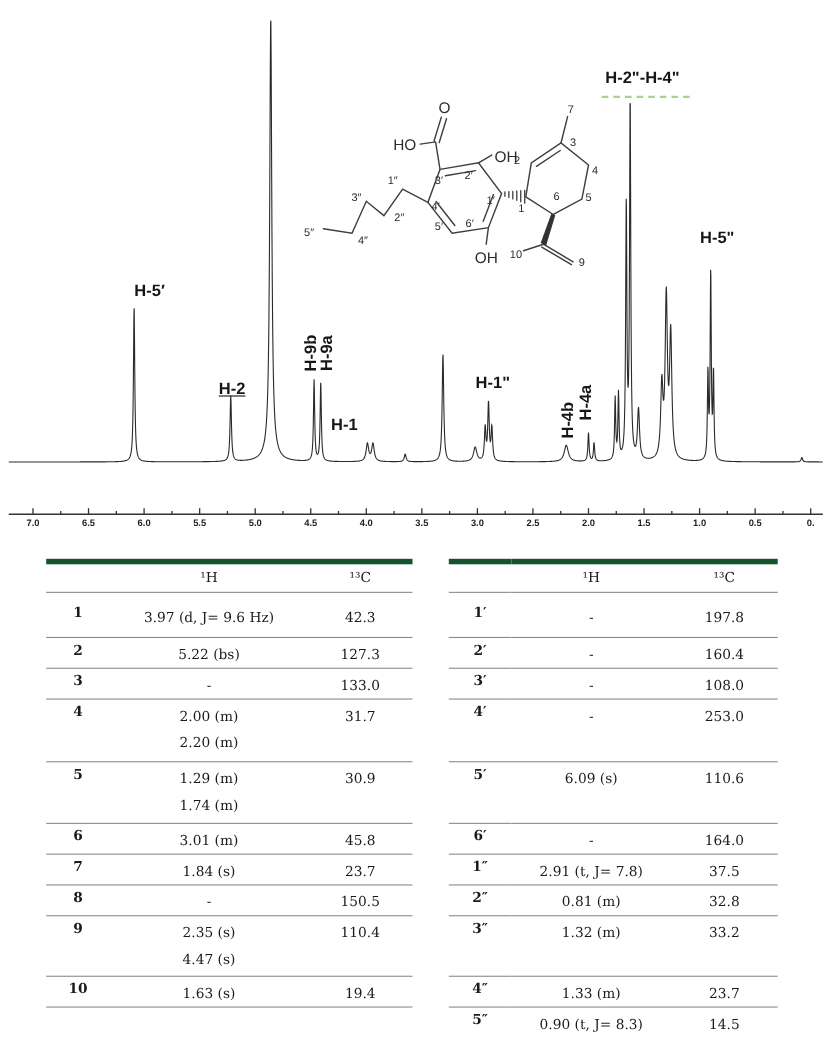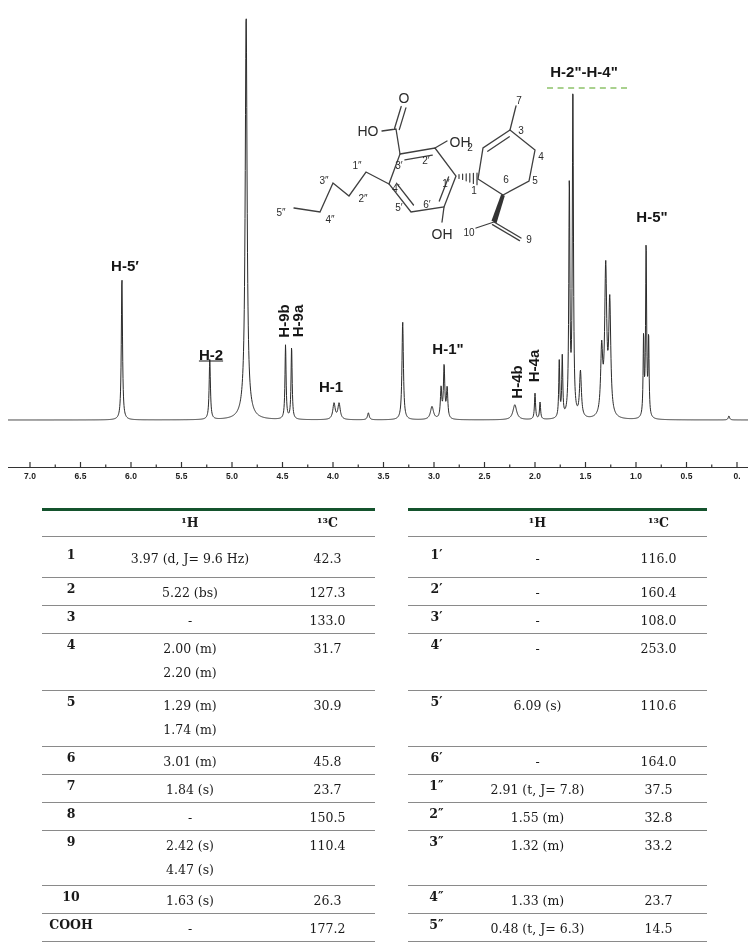--- a/index.html
+++ b/index.html
@@ -9,21 +9,21 @@
   .pk{position:absolute;transform:translate(-50%,-50%);font:600 15px "Liberation Sans",sans-serif;
       color:#161616;white-space:nowrap;}
   .pk.rot{transform:translate(-50%,-50%) rotate(-90deg);}
   #hl{position:absolute;height:0;border-top:2px dashed #a9d18e;}
   table{position:absolute;border-collapse:collapse;table-layout:fixed;
         font-family:"DejaVu Serif","Liberation Serif",serif;color:#1a1a1a;}
   #tblL{left:42px;top:508px;width:333px;}
   #tblR{left:408px;top:508px;width:299px;}
   th,td{border-bottom:1px solid #8a8a8a;padding:0;vertical-align:top;text-align:center;
         font-size:12.5px;font-weight:normal;}
-  thead th{border-top:3px solid #14532d;height:23px;font-weight:bold;padding-top:2px;line-height:20px;}
+  thead th{border-top:5px solid #14532d;height:23px;font-weight:normal;padding-top:2px;line-height:20px;}
   td{padding-top:3px;}
   tr.roomy td{padding-top:10px;}
   td.pos{font-weight:bold;}
   .line{line-height:24px;white-space:nowrap;}
   .mol-lbl{fill:#2b2b2b;}
 </style>
 </head>
 <body>
 
 <div id="fig">
@@ -122,25 +122,25 @@
         <text x="199" y="157" text-anchor="middle" dominant-baseline="central" class="mol-lbl" style="font:10px &quot;Liberation Sans&quot;,sans-serif">10</text>
         <text x="87" y="90" text-anchor="middle" dominant-baseline="central" class="mol-lbl" style="font:10px &quot;Liberation Sans&quot;,sans-serif">1″</text>
         <text x="93" y="123" text-anchor="middle" dominant-baseline="central" class="mol-lbl" style="font:10px &quot;Liberation Sans&quot;,sans-serif">2″</text>
         <text x="54" y="105" text-anchor="middle" dominant-baseline="central" class="mol-lbl" style="font:10px &quot;Liberation Sans&quot;,sans-serif">3″</text>
         <text x="60" y="144" text-anchor="middle" dominant-baseline="central" class="mol-lbl" style="font:10px &quot;Liberation Sans&quot;,sans-serif">4″</text>
         <text x="11" y="137" text-anchor="middle" dominant-baseline="central" class="mol-lbl" style="font:10px &quot;Liberation Sans&quot;,sans-serif">5″</text>
       </g>
   </svg>
 
   <div id="pklabels">
-      <div class="pk" style="left: 125px; top: 265px;">H-5′</div>
+      <div class="pk" style="left: 136px; top: 265px;">H-5′</div>
       <div class="pk" style="left: 211px; top: 354px; text-decoration: underline;">H-2</div>
       <div class="pk rot" style="left: 283px; top: 321px;">H-9b</div>
       <div class="pk rot" style="left: 297px; top: 321px;">H-9a</div>
-      <div class="pk" style="left: 331px; top: 386px;">H-1</div>
+      <div class="pk" style="left: 313px; top: 386px;">H-1</div>
       <div class="pk" style="left: 448px; top: 348px;">H-1"</div>
       <div class="pk rot" style="left: 516px; top: 382px;">H-4b</div>
       <div class="pk rot" style="left: 533px; top: 366px;">H-4a</div>
       <div class="pk" style="left: 584px; top: 71px;">H-2"-H-4"</div>
       <div class="pk" style="left: 652px; top: 216px;">H-5"</div>
     </div>
 
   <table id="tblL">
     <colgroup>
         <col style="width:58px">
@@ -225,43 +225,34 @@
           <td>
             <div class="line">-</div>
           </td>
           <td>
             <div class="line">150.5</div>
           </td>
         </tr>
         <tr style="height: 55px;">
           <td class="pos">9</td>
           <td>
-            <div class="line">2.42 (s)</div>
+            <div class="line">2.35 (s)</div>
             <div class="line">4.47 (s)</div>
           </td>
           <td>
             <div class="line">110.4</div>
           </td>
         </tr>
         <tr style="height: 27px;">
           <td class="pos">10</td>
           <td>
             <div class="line">1.63 (s)</div>
           </td>
           <td>
-            <div class="line">26.3</div>
-          </td>
-        </tr>
-        <tr style="height: 27px;">
-          <td class="pos">COOH</td>
-          <td>
-            <div class="line">-</div>
-          </td>
-          <td>
-            <div class="line">177.2</div>
+            <div class="line">19.4</div>
           </td>
         </tr>
       </tbody>
   </table>
 
   <table id="tblR">
     <colgroup>
         <col style="width:57px">
         <col style="width:145px">
         <col style="width:97px">
@@ -273,21 +264,21 @@
         <th>¹³C</th>
       </tr>
     </thead>
     <tbody id="tbodyR">
         <tr class="roomy" style="height: 41px;">
           <td class="pos">1′</td>
           <td>
             <div class="line">-</div>
           </td>
           <td>
-            <div class="line">116.0</div>
+            <div class="line">197.8</div>
           </td>
         </tr>
         <tr style="height: 27px;">
           <td class="pos">2′</td>
           <td>
             <div class="line">-</div>
           </td>
           <td>
             <div class="line">160.4</div>
           </td>
@@ -333,21 +324,21 @@
           <td>
             <div class="line">2.91 (t, J= 7.8)</div>
           </td>
           <td>
             <div class="line">37.5</div>
           </td>
         </tr>
         <tr style="height: 27px;">
           <td class="pos">2″</td>
           <td>
-            <div class="line">1.55 (m)</div>
+            <div class="line">0.81 (m)</div>
           </td>
           <td>
             <div class="line">32.8</div>
           </td>
         </tr>
         <tr style="height: 55px;">
           <td class="pos">3″</td>
           <td>
             <div class="line">1.32 (m)</div>
           </td>
@@ -360,21 +351,21 @@
           <td>
             <div class="line">1.33 (m)</div>
           </td>
           <td>
             <div class="line">23.7</div>
           </td>
         </tr>
         <tr style="height: 27px;">
           <td class="pos">5″</td>
           <td>
-            <div class="line">0.48 (t, J= 6.3)</div>
+            <div class="line">0.90 (t, J= 8.3)</div>
           </td>
           <td>
             <div class="line">14.5</div>
           </td>
         </tr>
       </tbody>
   </table>
 
 </div>
 

